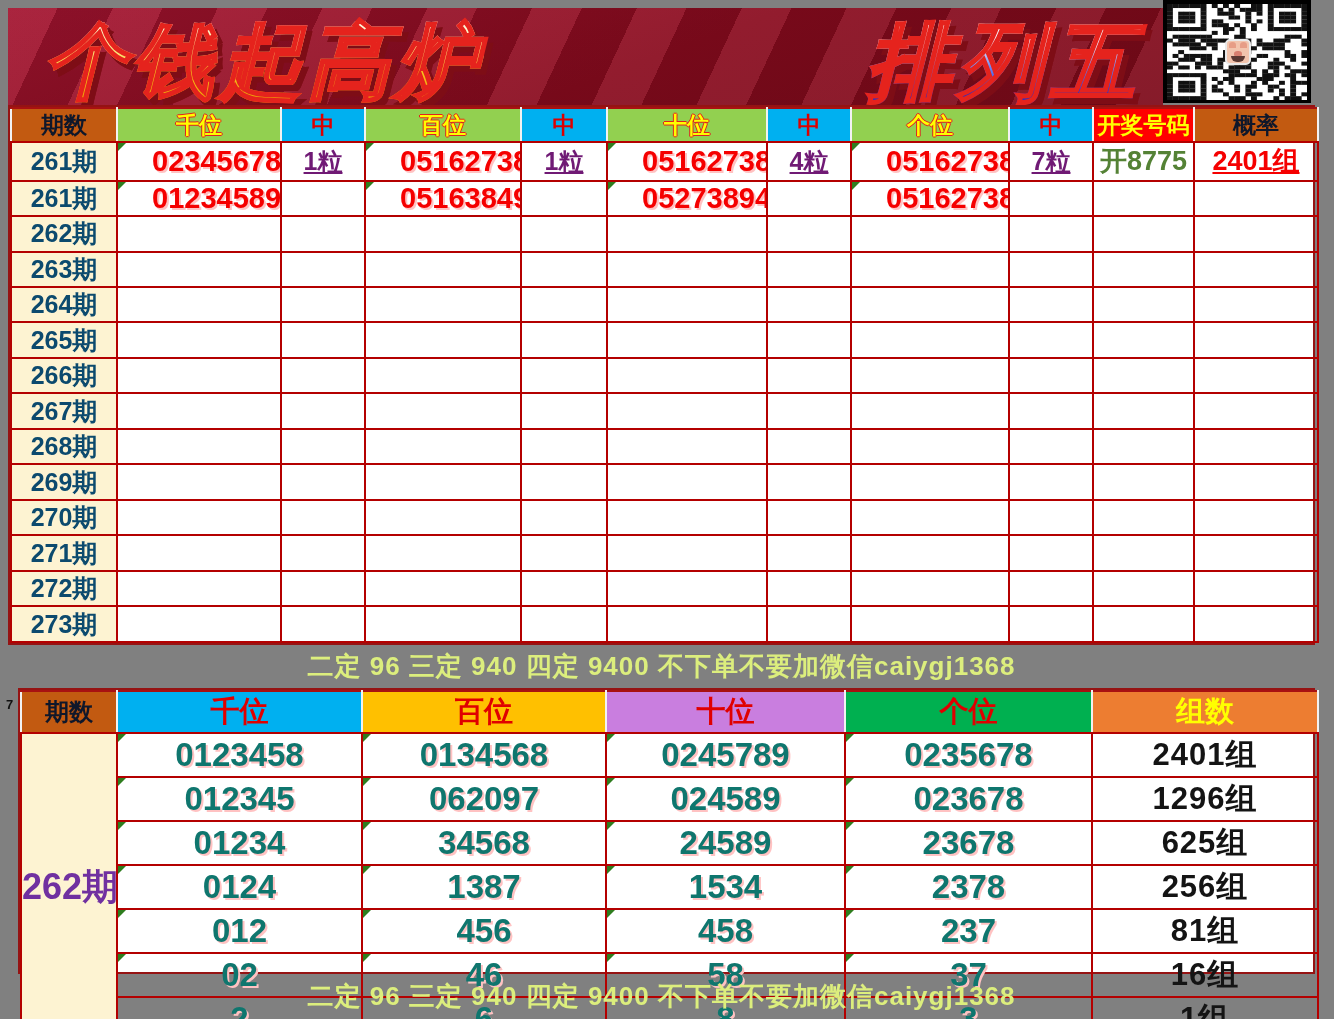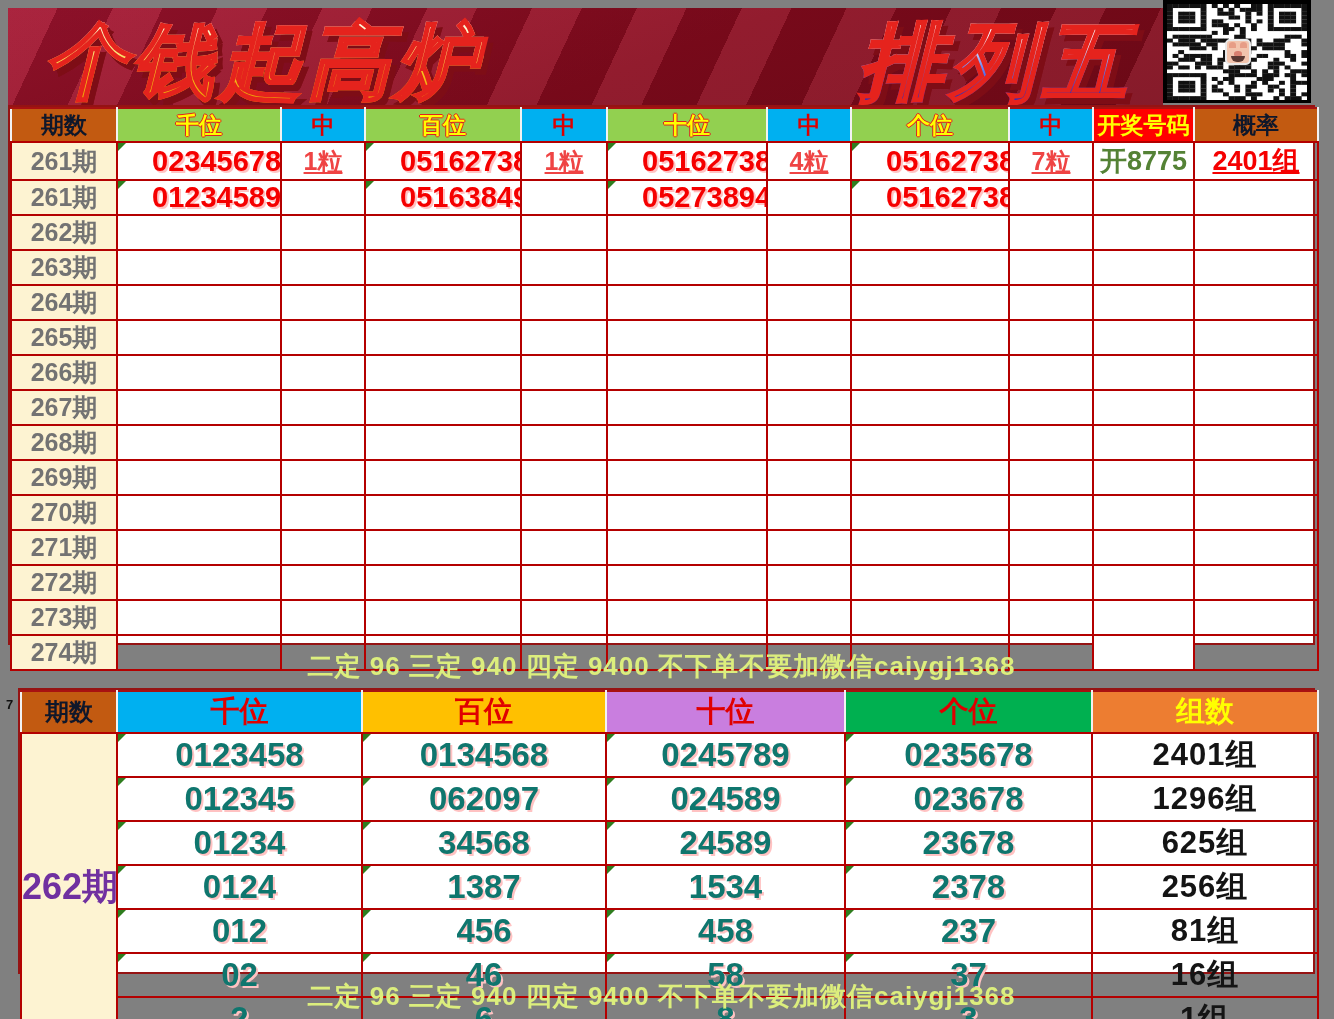--- a/index.html
+++ b/index.html
@@ -23,21 +23,21 @@
   }
   .t-left{
     font-size:82px;letter-spacing:6px;color:#f6c41d;
     background-image:linear-gradient(180deg,#fdf8dc 5%,#f9e57a 38%,#f6c41d 62%,#eda307 95%);
     filter:drop-shadow(5px 6px 0 #7e0d16);
   }
   .t-right{
     font-size:84px;letter-spacing:8px;color:#2e46d8;
     background-image:linear-gradient(180deg,#ffffff 8%,#e8ecff 32%,#6d86f2 56%,#1e2fd0 88%);
     filter:drop-shadow(5px 6px 0 #7e0d16);
-    margin-right:14px;
+    margin-right:6px;
   }
   
   .qrbox{
     position:absolute;left:1163px;top:0;width:148px;height:103px;background:#000;
     display:flex;align-items:center;justify-content:center;
   }
   .qrbox svg.qr{background:#fff;width:140px;height:96px;}
   .pig{
     position:absolute;left:62px;top:39px;width:26px;height:26px;border-radius:5px;
     background:#f2c4ad;border:2px solid #e9e9e9;box-sizing:border-box;overflow:hidden;
@@ -53,23 +53,23 @@
   .t2wrap{position:absolute;left:18px;top:688px;width:1297px;height:286px;border:2px solid #951313;box-sizing:border-box;background:#fff;}
   .t1wrap table,.t2wrap table{width:100%;height:100%;}
   th{border:2px solid #f2f2f2;border-top-color:#a81111;border-bottom-color:#b40000;font-weight:bold;}
   td{border:2px solid #b40000;}
   
   .t1 th{font-size:23px;height:32px;}
   .h-brown{background:#c25a11;color:#0f172a;}
   .h-green{background:#92d050;color:#ffff00;text-shadow:1px 0 #e02020,-1px 0 #e02020,0 1px #e02020,0 -1px #e02020;}
   .h-cyan{background:#00b0f0;color:#dd0000;}
   .h-red{background:#ff0000;color:#ffff00;font-size:21px;}
-  td.period{background:#fdf3d2;color:#737373;font-weight:bold;font-size:25px;}
+  td.period{background:#fdf3d2;color:#0c4a6e;font-weight:bold;font-size:25px;}
   td.num{color:#f50000;font-weight:bold;font-size:29px;text-shadow:2px 2px 0 #ffc2c2;padding-left:34px;}
-  td.hit{color:#ef4444;font-weight:bold;font-size:25px;text-decoration:underline;}
+  td.hit{color:#701a75;font-weight:bold;font-size:25px;text-decoration:underline;}
   td.open{color:#548235;font-weight:bold;font-size:27px;background:#fff;}
   td.prob{color:#f50000;font-weight:bold;font-size:27px;text-decoration:underline;}
   
   .t2 th{font-size:29px;height:32px;}
   .h2-cyan{background:#00b0f0;color:#e00000;}
   .h2-gold{background:#ffc000;color:#e00000;}
   .h2-violet{background:#c97edf;color:#e00000;}
   .h2-green{background:#00b050;color:#e00000;}
   .h2-orange{background:#ed7d31;color:#ffff00;}
   td.period2{background:#fdf3d2;color:#7030a0;font-weight:bold;font-size:36px;}
@@ -623,33 +623,20 @@
           <td class="hit"></td>
           <td class="num"></td>
           <td class="hit"></td>
           <td class="num"></td>
           <td class="hit"></td>
           <td class="num"></td>
           <td class="hit"></td>
           <td class="open"></td>
           <td class="prob"></td>
         </tr>
-  <tr>
-          <td class="period">274期</td>
-          <td class="num"></td>
-          <td class="hit"></td>
-          <td class="num"></td>
-          <td class="hit"></td>
-          <td class="num"></td>
-          <td class="hit"></td>
-          <td class="num"></td>
-          <td class="hit"></td>
-          <td class="open"></td>
-          <td class="prob"></td>
-        </tr>
 </tbody>
     </table>
 </div>
 
 <div class="band band-mid">二定 96 三定 940 四定 9400 不下单不要加微信caiygj1368</div>
 
 <div class="gutter-num">7</div>
 
 <div class="t2wrap">
 <table class="t2">

